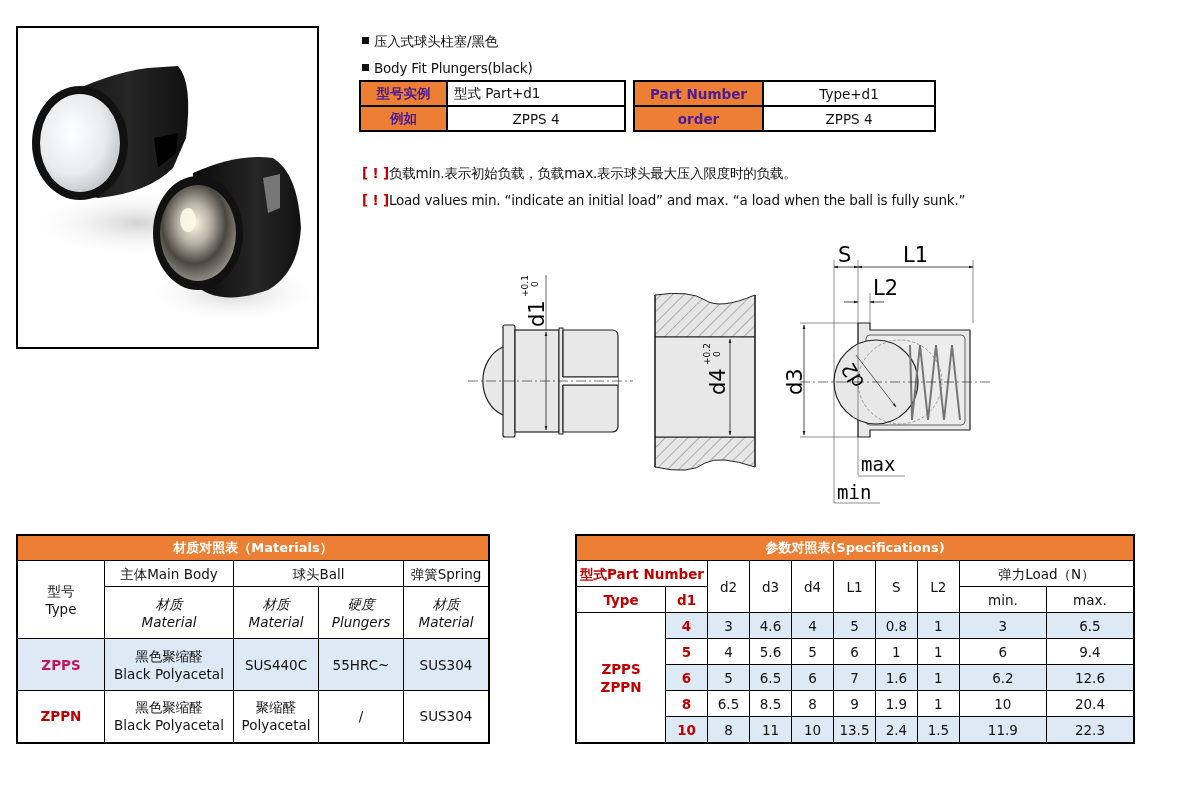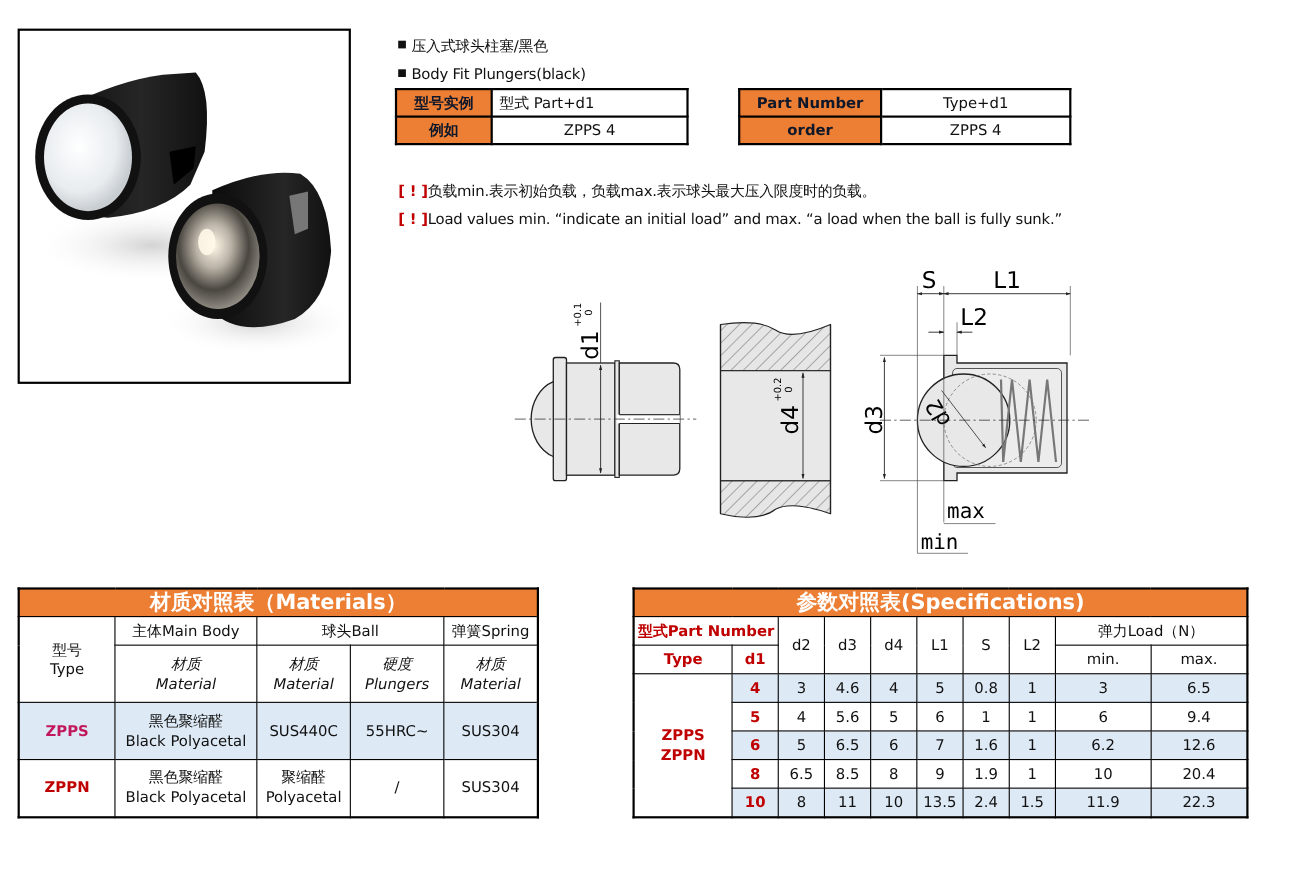--- a/index.html
+++ b/index.html
@@ -8,29 +8,29 @@
   .abs { position:absolute; }
 
   
   .photo { left:16px; top:26px; width:299px; height:319px; border:2px solid #000; background:#fff; }
 
   .bullet-line { font-size:13.5px; letter-spacing:-0.2px; }
   .bullet-line .sq { display:inline-block; width:7px; height:7px; background:#111; margin-right:5px; vertical-align:2px; }
 
   table.pn { border-collapse:collapse; position:absolute; }
   table.pn td { border:2px solid #000; height:23px; padding:0; font-size:13.5px; text-align:center; }
-  table.pn td.or { background:#ec7f33; color:#0f172a; font-weight:bold; }
+  table.pn td.or { background:#ec7f33; color:#4c1d95; font-weight:bold; }
 
   .note { font-size:13.5px; letter-spacing:-0.2px; }
   .note .mark { color:#c00000; font-weight:bold; }
 
   
   table.grid { border-collapse:collapse; position:absolute; border:2px solid #000; }
   table.grid td { border:1.5px solid #000; text-align:center; padding:0; font-size:13.5px; line-height:18px; }
-  table.grid td.title { background:#ec7f33; color:#fff; font-weight:bold; height:24px; font-size:19px; }
+  table.grid td.title { background:#ec7f33; color:#fff; font-weight:bold; height:24px; font-size:13px; }
   .blue { background:#dde9f5; }
   .red { color:#c00000; font-weight:bold; }
   .redpurple { color:#c2185b; font-weight:bold; }
   .spec td { height:25px; }
 </style>
 </head>
 <body>
 
 <div class="abs photo">
   <svg width="299" height="319" viewBox="0 0 299 319">
@@ -85,21 +85,21 @@
     <td class="or" style="width:85px;">型号实例</td>
     <td style="width:170px; text-align:left; padding-left:6px;">型式  Part+d1</td>
   </tr>
   <tr>
     <td class="or">例如</td>
     <td>ZPPS 4</td>
   </tr>
 </tbody>
   </table>
 
-<table class="pn" style="left:671px; top:80px;">
+<table class="pn" style="left:633px; top:80px;">
   <tbody>
       <tr>
     <td class="or" style="width:127px;">Part Number</td>
     <td style="width:170px;">Type+d1</td>
   </tr>
   <tr>
     <td class="or">order</td>
     <td>ZPPS 4</td>
   </tr>
 </tbody>

